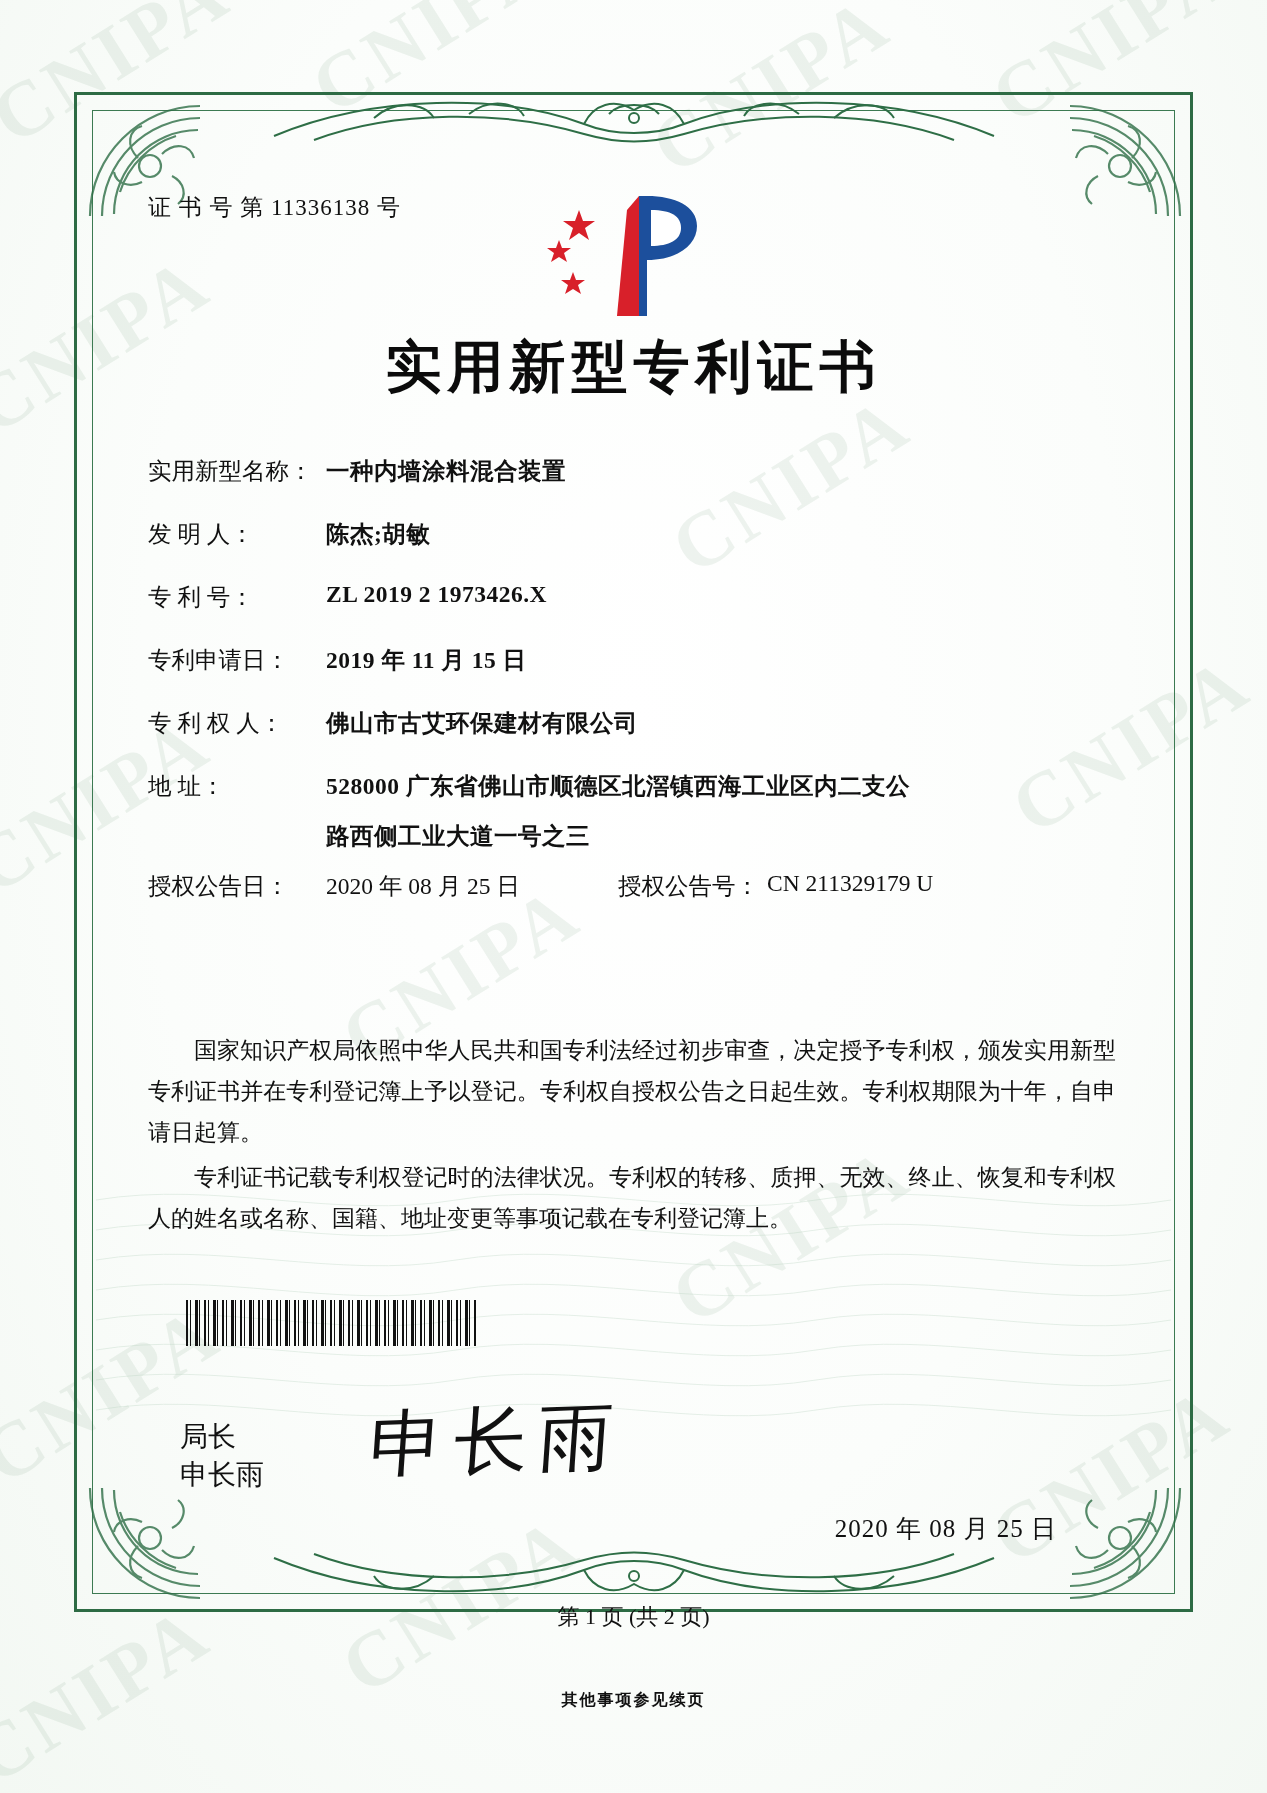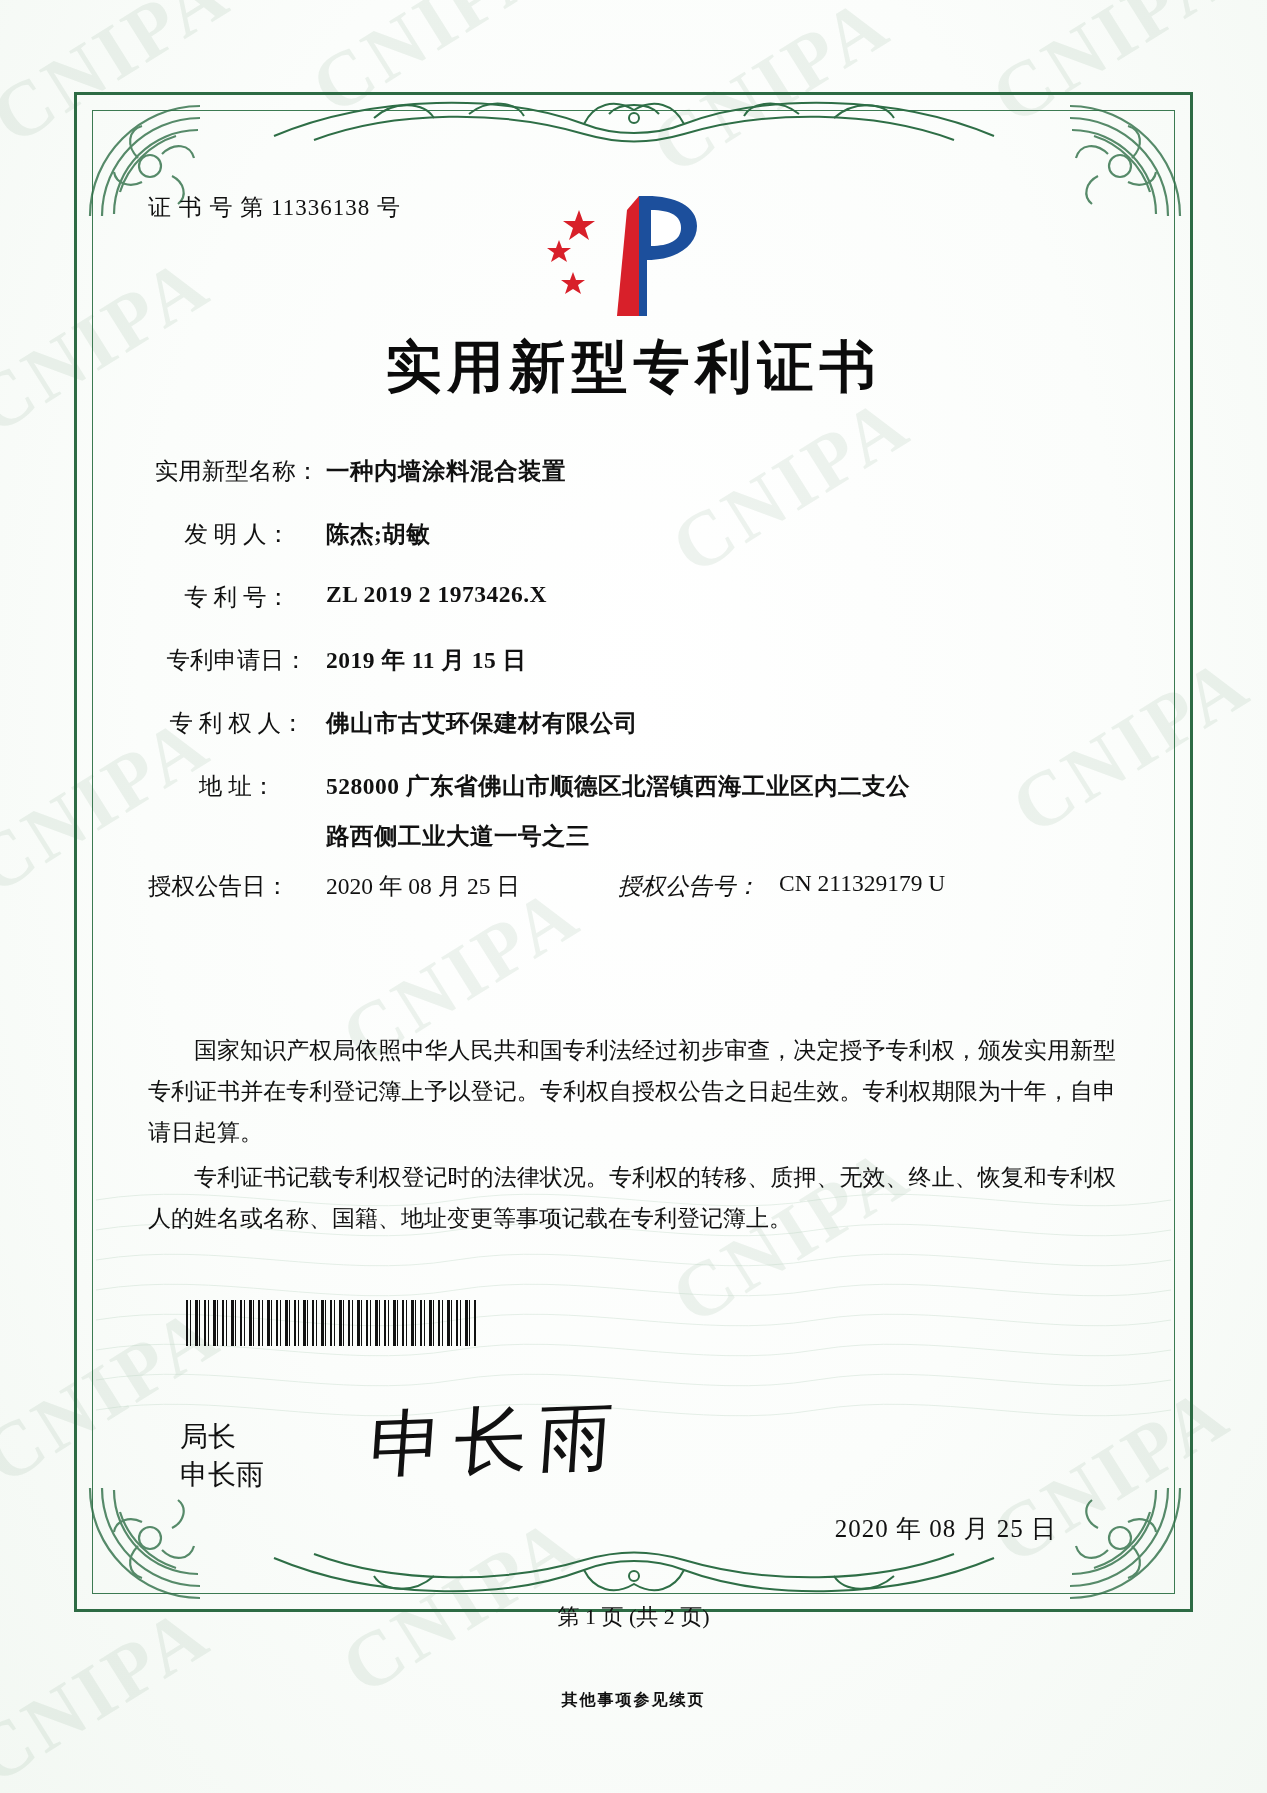--- a/index.html
+++ b/index.html
@@ -139,39 +139,38 @@
     align-items: flex-start;
     margin-bottom: 31px;
     font-size: 23.5px;
     color: #111;
   }
   .field .lbl {
     width: 178px;
     flex: 0 0 178px;
     white-space: nowrap;
     letter-spacing: 0;
-    text-align: center;
   }
   .field .val {
     flex: 1;
     letter-spacing: .5px;
     font-weight: bold;
   }
   .val .ln2 { display: block; margin-top: 18px; }
 
   .row-two {
     display: flex;
     font-size: 23.5px;
     color: #111;
     margin-top: 6px;
   }
   .row-two .c1 { width: 470px; display: flex; }
   .row-two .c1 .lbl { width: 178px; flex: 0 0 178px; }
   .row-two .c2 { display: flex; }
-  .row-two .c2 .lbl { margin-right: 20px; font-style: italic; }
+  .row-two .c2 .lbl { margin-right: 8px; }
 
   .paras {
     position: absolute;
     left: 148px;
     top: 1030px;
     width: 968px;
     font-size: 23px;
     line-height: 41px;
     color: #111;
     text-align: justify;

